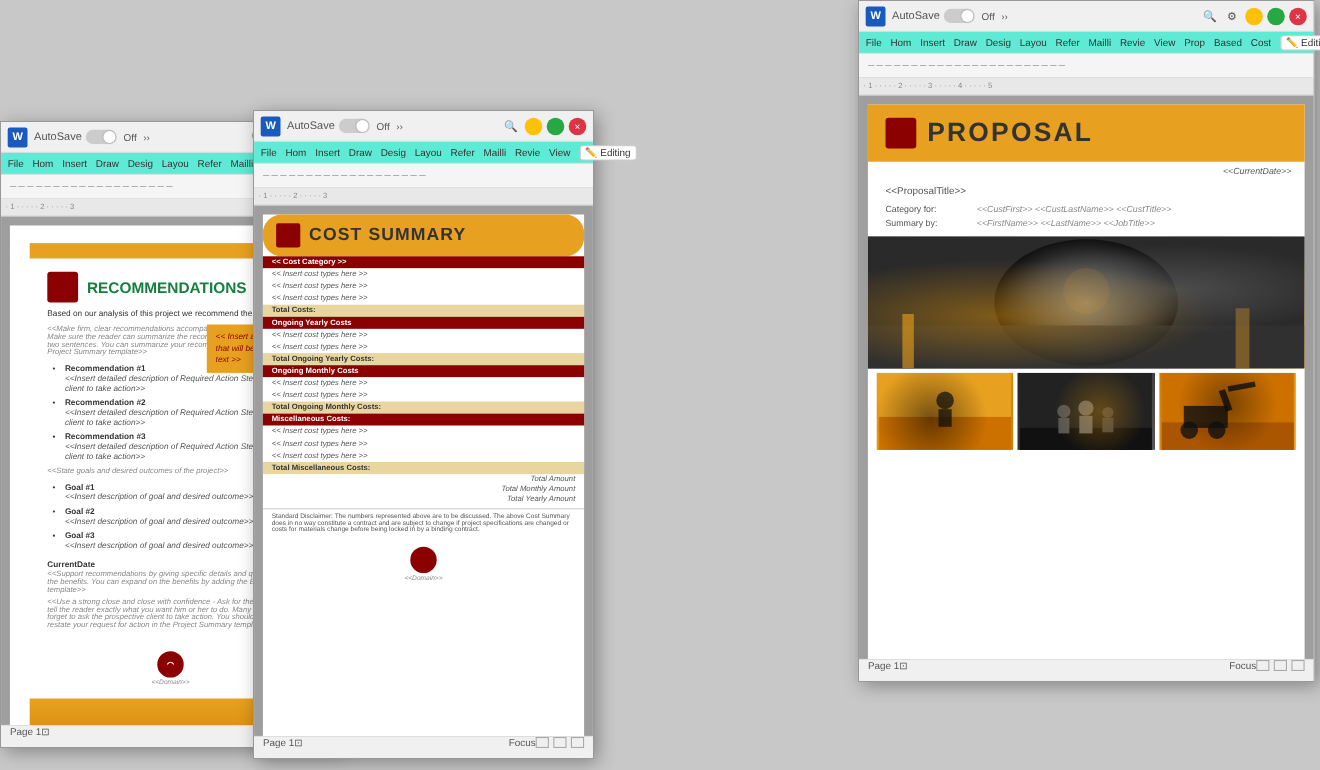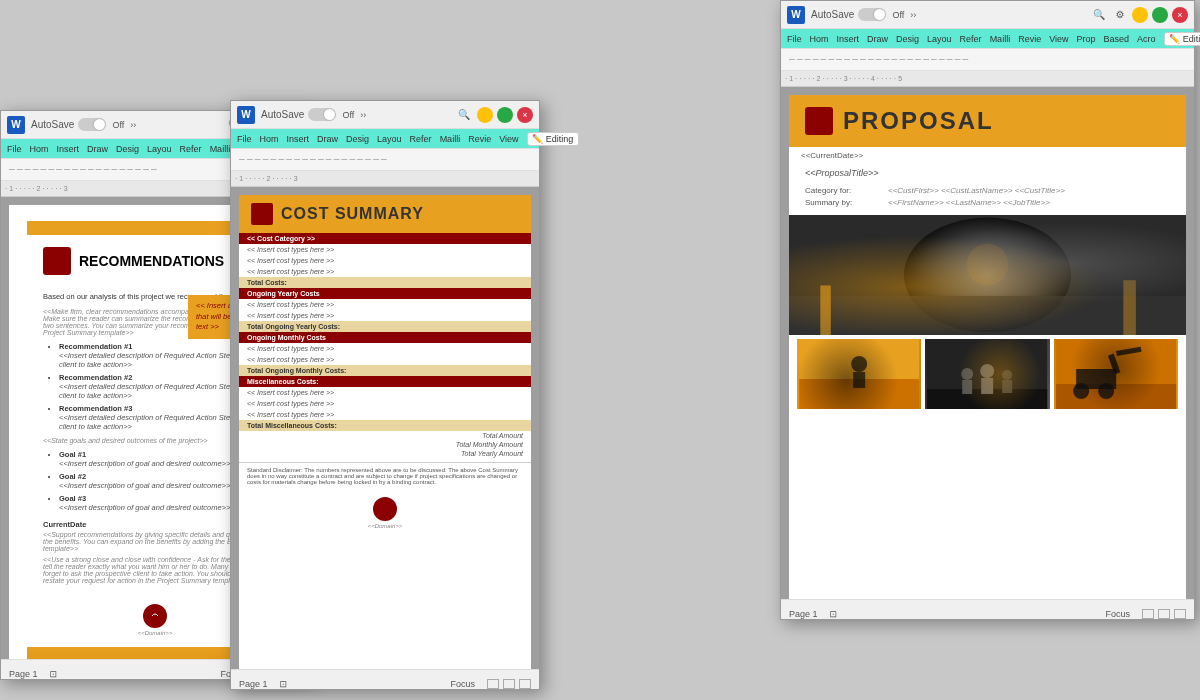--- a/index.html
+++ b/index.html
@@ -150,23 +150,22 @@
       background: #fff;
       width: 100%;
       flex-shrink: 0;
       position: relative;
     }
 
     .status-bar {
       height: 20px;
       background: #f0f0f0;
       border-top: 1px solid #ddd;
-      display: flex; align-items: flex-end;
+      display: flex; align-items: flex-start;
       padding: 0 8px;
-      gap: 12px;
       flex-shrink: 0;
       font-size: 9px;
       color: #555;
     }
     .status-bar .focus-btn {
       margin-left: auto;
       display: flex; align-items: center; gap: 4px;
     }
     .view-icons {
       display: flex; gap: 4px;
@@ -208,22 +207,22 @@
       min-height: 560px;
       padding: 0;
     }
 
     
 
     
     .rec-title {
       font-size: 18px;
       font-weight: bold;
-      color: #000000;
-      margin-bottom: 16px;
+      color: #15803d;
+      margin-bottom: 4px;
       display: flex; align-items: center; gap: 8px;
     }
     .rec-icon {
       width: 28px; height: 28px;
       background: #8b0000;
       border-radius: 3px;
       flex-shrink: 0;
     }
     .rec-body {
       font-size: 7.5px;
@@ -275,21 +274,21 @@
       background: linear-gradient(to bottom, #e8a020, #cc8000);
       position: relative;
       overflow: hidden;
       margin-top: -1px;
     }
 
     
     .cost-header {
       background: #e8a020;
       padding: 8px 12px;
-      display: flex; align-items: center; gap: 8px;
+      display: flex; align-items: center; gap: 8px; border-radius: 17px;
     }
     .cost-icon {
       width: 22px; height: 22px;
       background: #8b0000;
       border-radius: 2px;
       flex-shrink: 0;
     }
     .cost-title-text {
       font-size: 16px;
       font-weight: bold;
@@ -357,30 +356,30 @@
       background: #8b0000;
       border-radius: 3px;
     }
     .proposal-title-main {
       font-size: 24px;
       font-weight: bold;
       color: #333;
       letter-spacing: 2px;
     }
     .proposal-date {
-      text-align: left;
+      text-align: right;
       font-size: 8px;
       color: #555;
       padding: 4px 12px;
+      font-style: italic;
     }
     .proposal-subtitle {
       padding: 4px 16px;
       font-size: 9px;
       color: #555;
-      font-style: italic;
     }
     .proposal-info-grid {
       display: grid;
       grid-template-columns: 80px 1fr;
       gap: 3px;
       padding: 4px 16px 8px;
       font-size: 8px;
     }
     .proposal-info-label {
       color: #555;
@@ -761,21 +760,21 @@
     <span class="menu-item">Insert</span>
     <span class="menu-item">Draw</span>
     <span class="menu-item">Desig</span>
     <span class="menu-item">Layou</span>
     <span class="menu-item">Refer</span>
     <span class="menu-item">Mailli</span>
     <span class="menu-item">Revie</span>
     <span class="menu-item">View</span>
     <span class="menu-item">Prop</span>
     <span class="menu-item">Based</span>
-    <span class="menu-item">Acro</span>
+    <span class="menu-item">Cost</span>
     <div class="editing-btn">
       ✏️ <span>Editing</span>
     </div>
   </div>
   <div class="ribbon">
     <span style="font-size:8px;color:#888;">─ ─ ─ ─ ─ ─ ─ ─ ─ ─ ─ ─ ─ ─ ─ ─ ─ ─ ─ ─ ─ ─ ─</span>
   </div>
   <div class="ruler">
     <span>· 1 · · · · · 2 · · · · · 3 · · · · · 4 · · · · · 5</span>
   </div>

